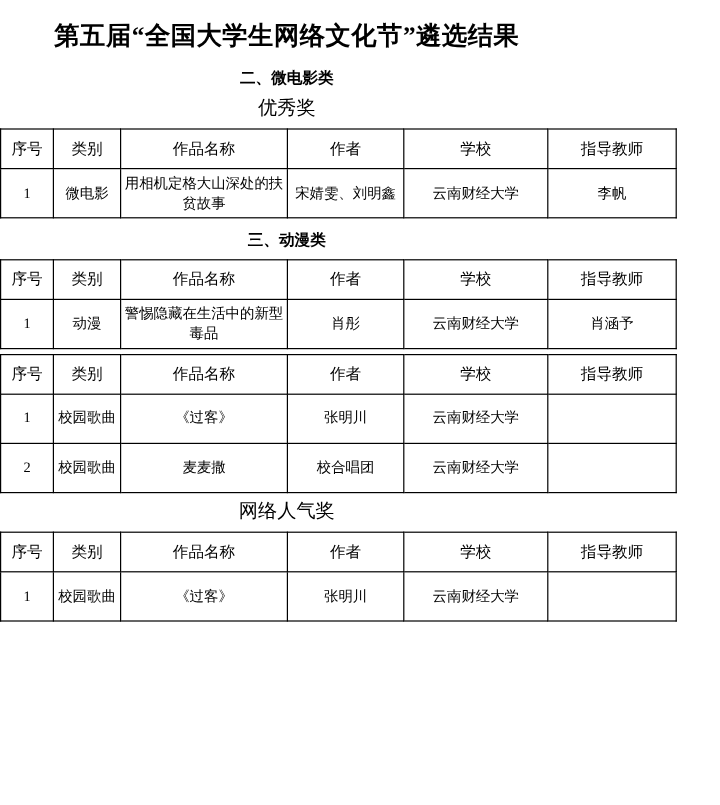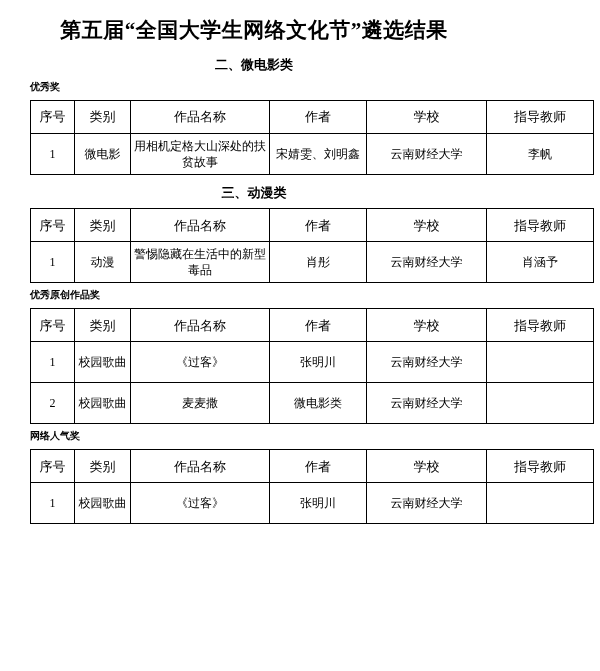--- a/index.html
+++ b/index.html
@@ -10,40 +10,41 @@
   body {
     width: 600px;
     height: 671px;
     font-family: "Liberation Serif", "DejaVu Serif", serif;
     color: #000000;
     overflow: hidden;
   }
   .page {
     width: 496px;
     box-sizing: border-box;
-    padding: 10px 18px 0 30px;
+    padding: 10px 18px 0 0;
   }
   .doc-title {
     text-align: center;
     font-size: 21px;
     font-weight: bold;
     letter-spacing: 0.5px;
     margin: 8px 0 14px 0;
     line-height: 1.2;
   }
   .section-title {
     text-align: center;
     font-size: 13px;
     font-weight: bold;
     margin: 10px 0 8px 0;
     line-height: 1.2;
   }
   .award-title {
-    font-size: 10px;
-    font-weight: bold;
+    text-align: center;
+    font-size: 16px;
+    font-weight: normal;
     margin: 6px 0 7px 0;
     line-height: 1.2;
   }
   table.result-table {
     border-collapse: collapse;
     width: 563px;
     margin: 0 auto 4px auto;
     table-layout: fixed;
   }
   table.result-table td,
@@ -136,21 +137,20 @@
         <td>1</td>
         <td>动漫</td>
         <td>警惕隐藏在生活中的新型毒品</td>
         <td>肖彤</td>
         <td>云南财经大学</td>
         <td>肖涵予</td>
       </tr>
     </tbody>
   </table>
 
-  <div class="award-title">优秀原创作品奖</div>
   <table class="result-table">
     <colgroup>
       <col class="col-no">
         <col class="col-cat">
         <col class="col-work">
       <col class="col-author">
         <col class="col-school">
         <col class="col-teacher">
     </colgroup>
     <thead>
@@ -169,21 +169,21 @@
         <td>校园歌曲</td>
         <td>《过客》</td>
         <td>张明川</td>
         <td>云南财经大学</td>
         <td></td>
       </tr>
       <tr>
         <td>2</td>
         <td>校园歌曲</td>
         <td>麦麦撒</td>
-        <td>微电影类</td>
+        <td>校合唱团</td>
         <td>云南财经大学</td>
         <td></td>
       </tr>
     </tbody>
   </table>
 
   <div class="award-title">网络人气奖</div>
   <table class="result-table">
     <colgroup>
       <col class="col-no">

